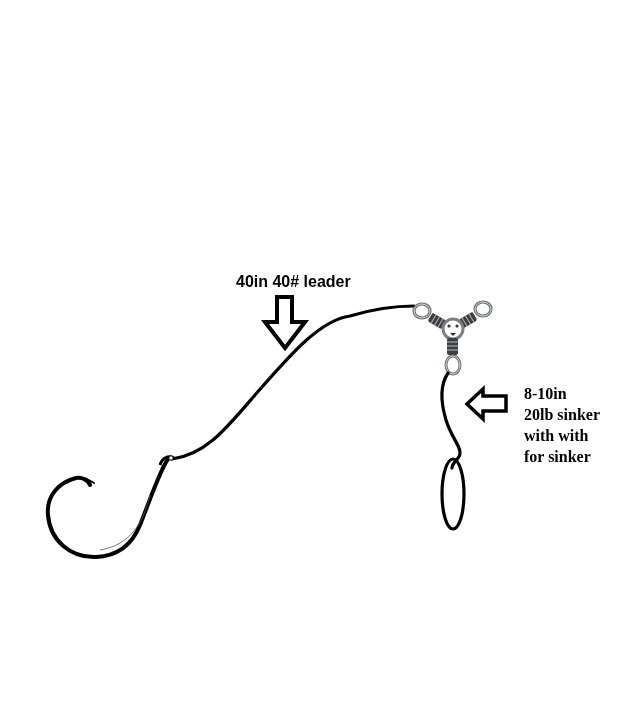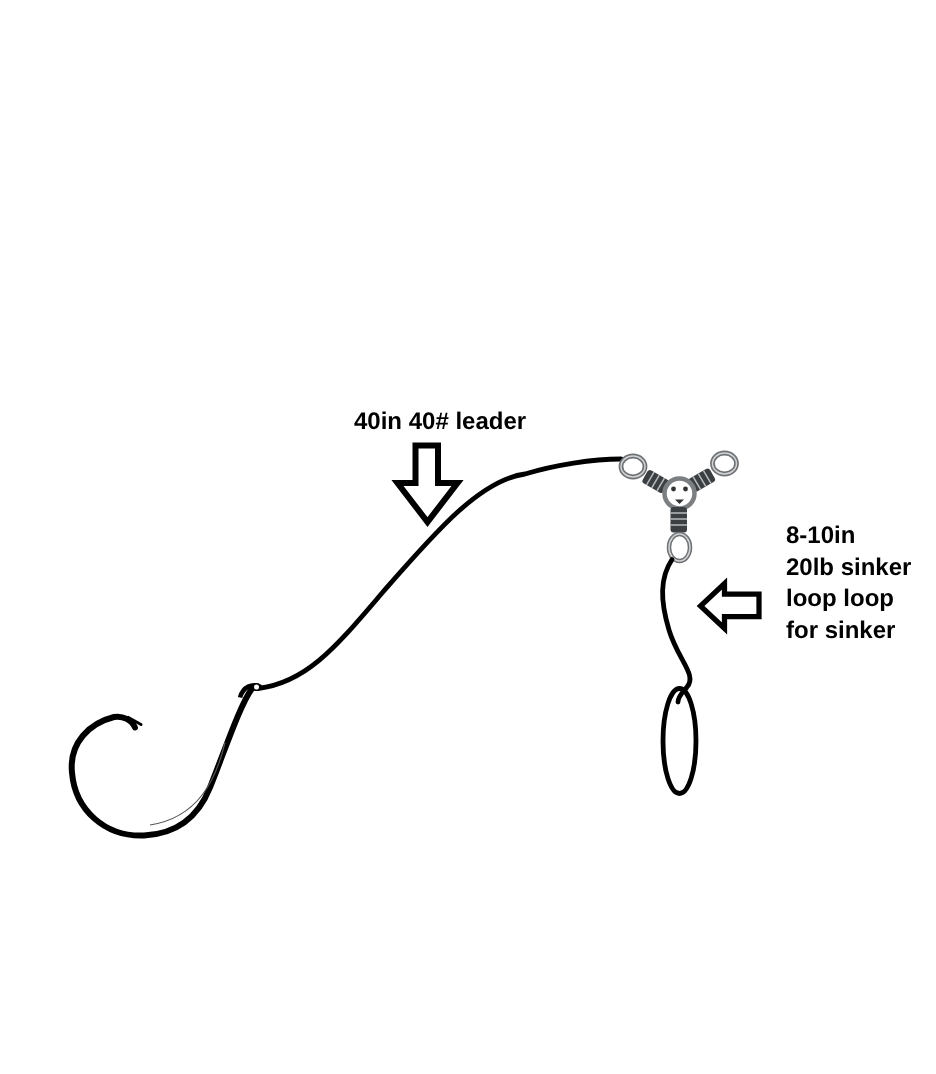--- a/index.html
+++ b/index.html
@@ -15,21 +15,21 @@
     .label {
       position: absolute;
       font-family: "Liberation Sans", "DejaVu Sans", sans-serif;
       font-weight: bold;
       font-size: 16px;
       color: #000000;
       line-height: 21px;
       white-space: nowrap;
     }
     #label-main { left: 236px; top: 271px; }
-    #label-side { left: 524px; top: 347px; }
+    #label-side { left: 524px; top: 383px; font-family: Liberation Serif, serif; }
     .label div { display: block; }
   </style>
 </head>
 <body>
 
 <div id="canvas">
 
   <svg class="diagram" width="624" height="716" viewBox="0 0 624 716">
 
     <path d="M172,459 C205,455 225,430 255,395 C290,355 320,320 350,316 C370,310 395,306 414,306" fill="none" stroke="#000" stroke-width="3.2" stroke-linecap="round"></path>
@@ -89,17 +89,17 @@
     <path d="M277,297 L292,297 L292,322 L305,322 L285,348 L265,322 L277,322 Z" fill="#ffffff" stroke="#000" stroke-width="4" stroke-linejoin="miter"></path>
 
     <path d="M506,396 L506,411 L483,411 L483,419 L467,404 L483,389 L483,396 Z" fill="#ffffff" stroke="#000" stroke-width="3.5" stroke-linejoin="miter"></path>
   </svg>
 
   <div id="label-main" class="label">40in 40# leader</div>
 
   <div id="label-side" class="label">
     <div>8-10in</div>
     <div>20lb sinker</div>
-    <div>loop loop</div>
+    <div>with with</div>
     <div>for sinker</div>
   </div>
 
 </div>
 
 </body></html>

